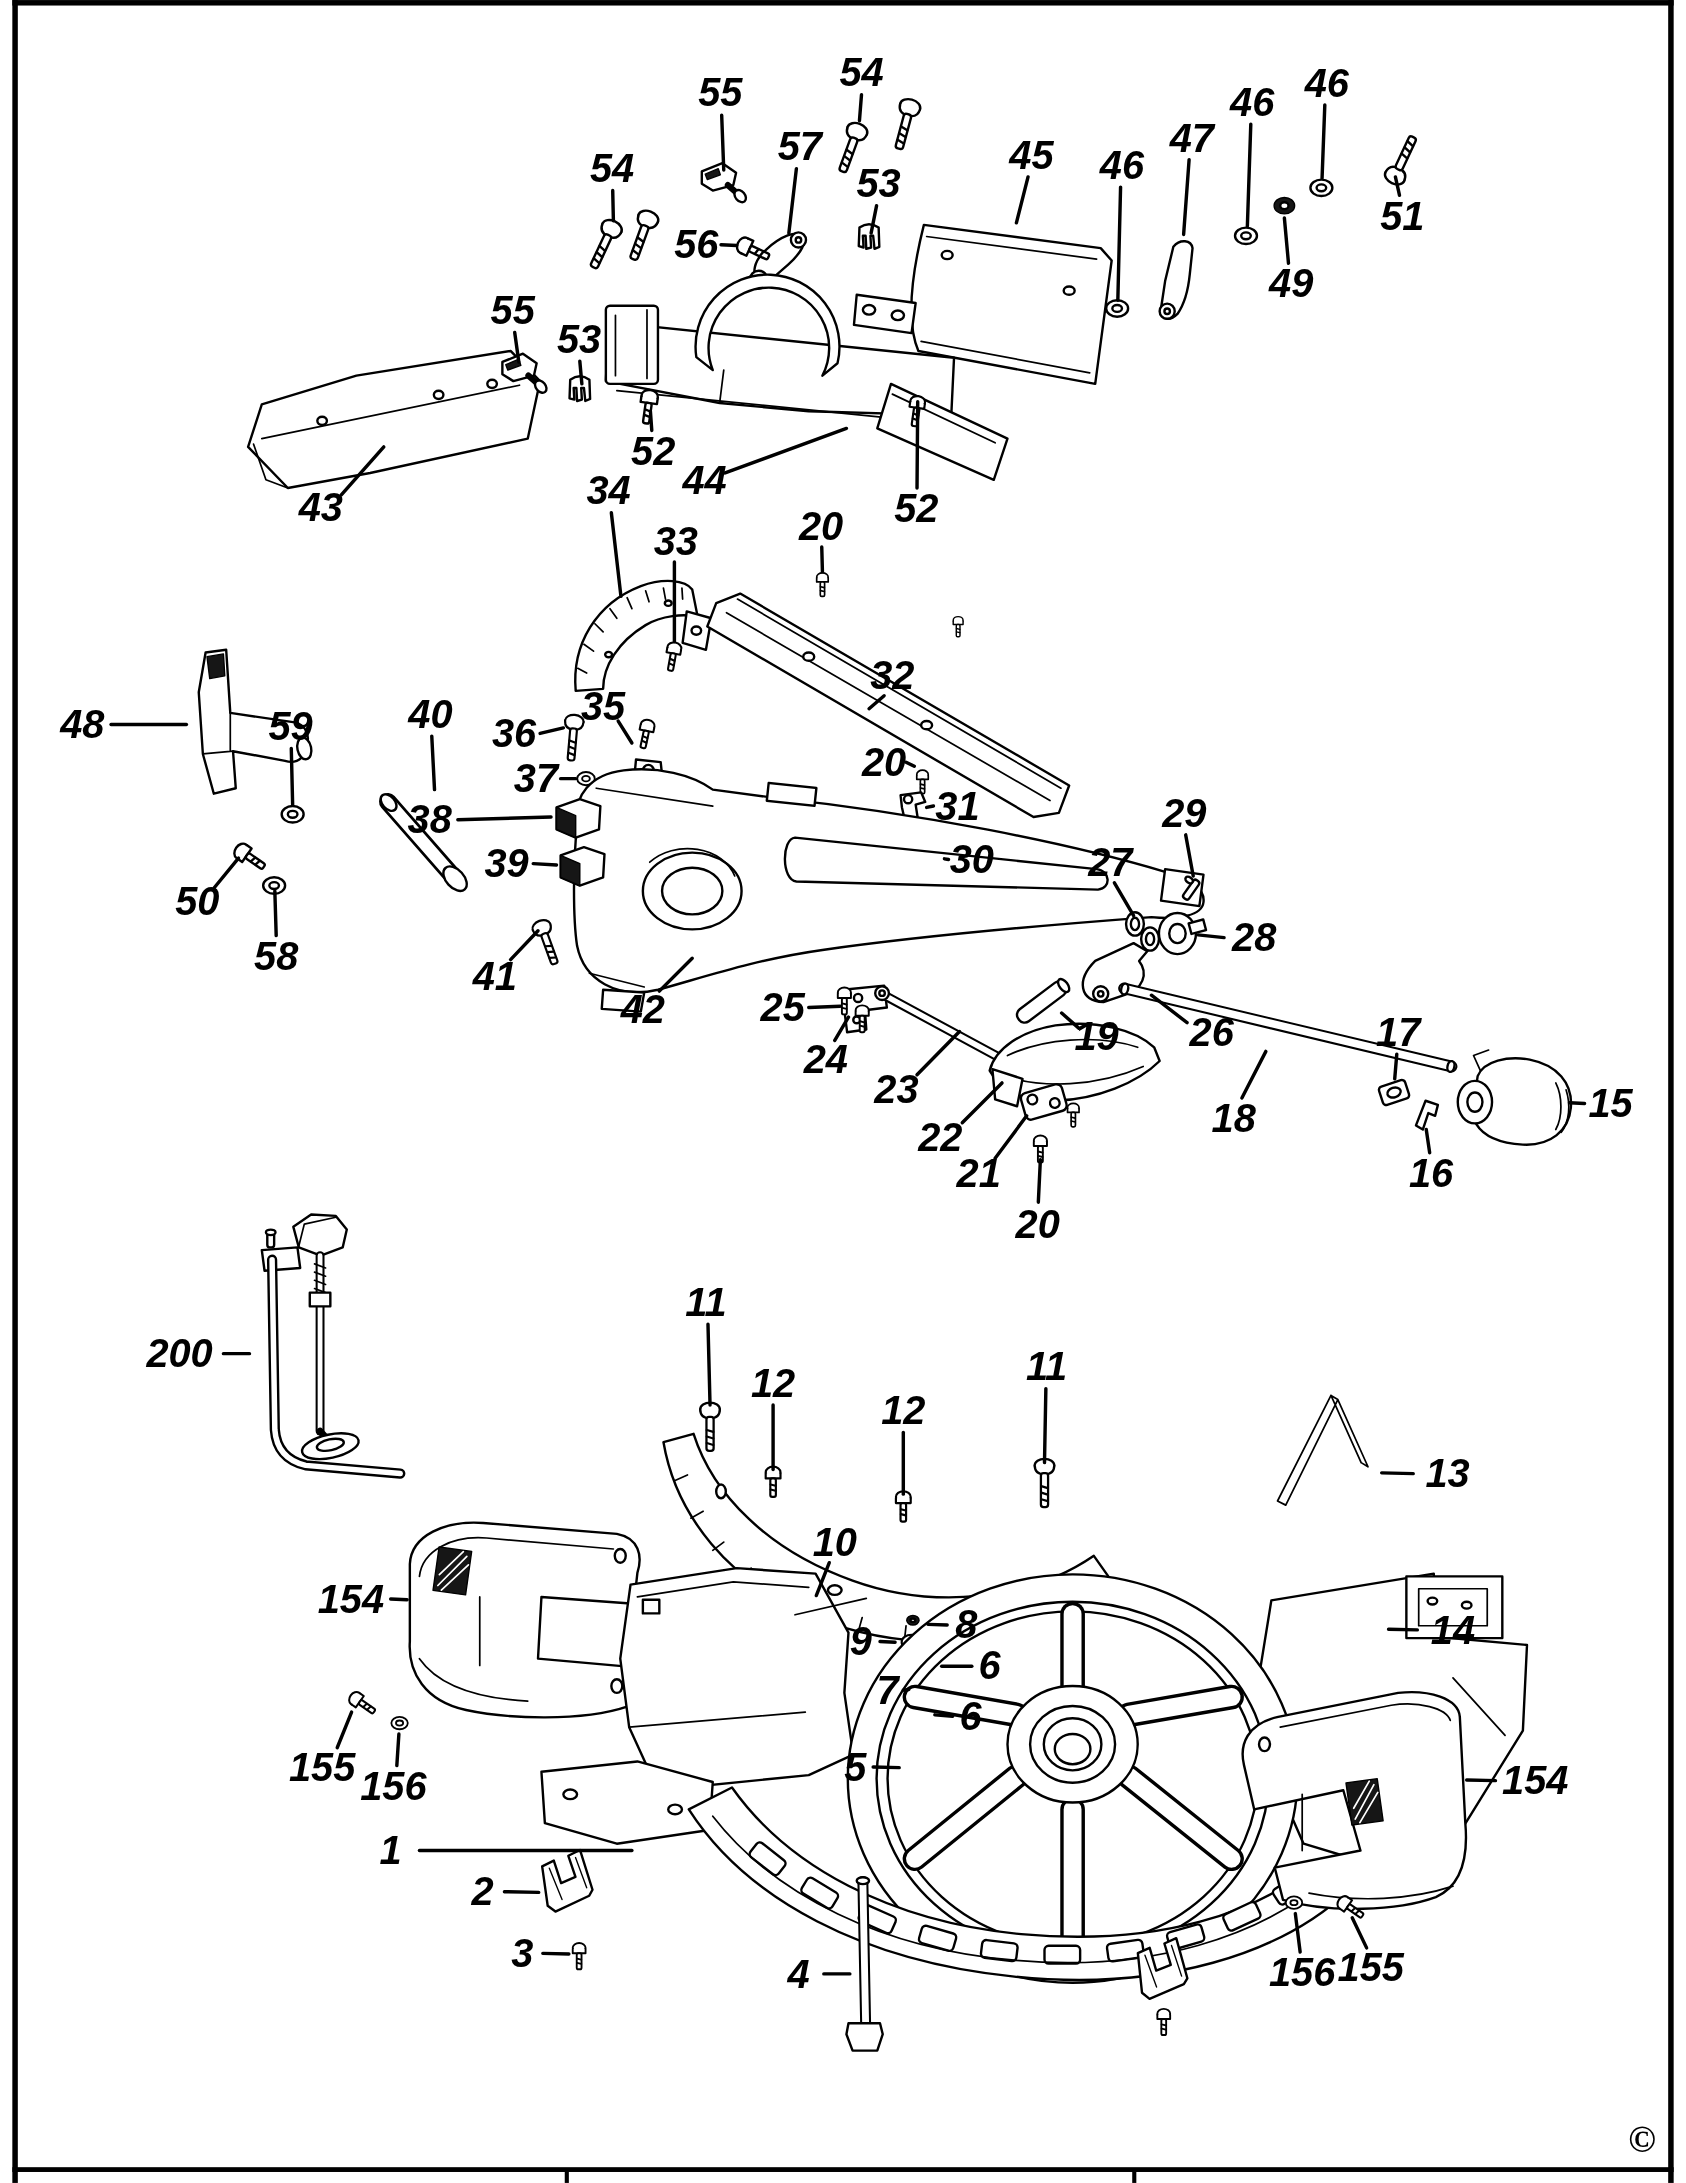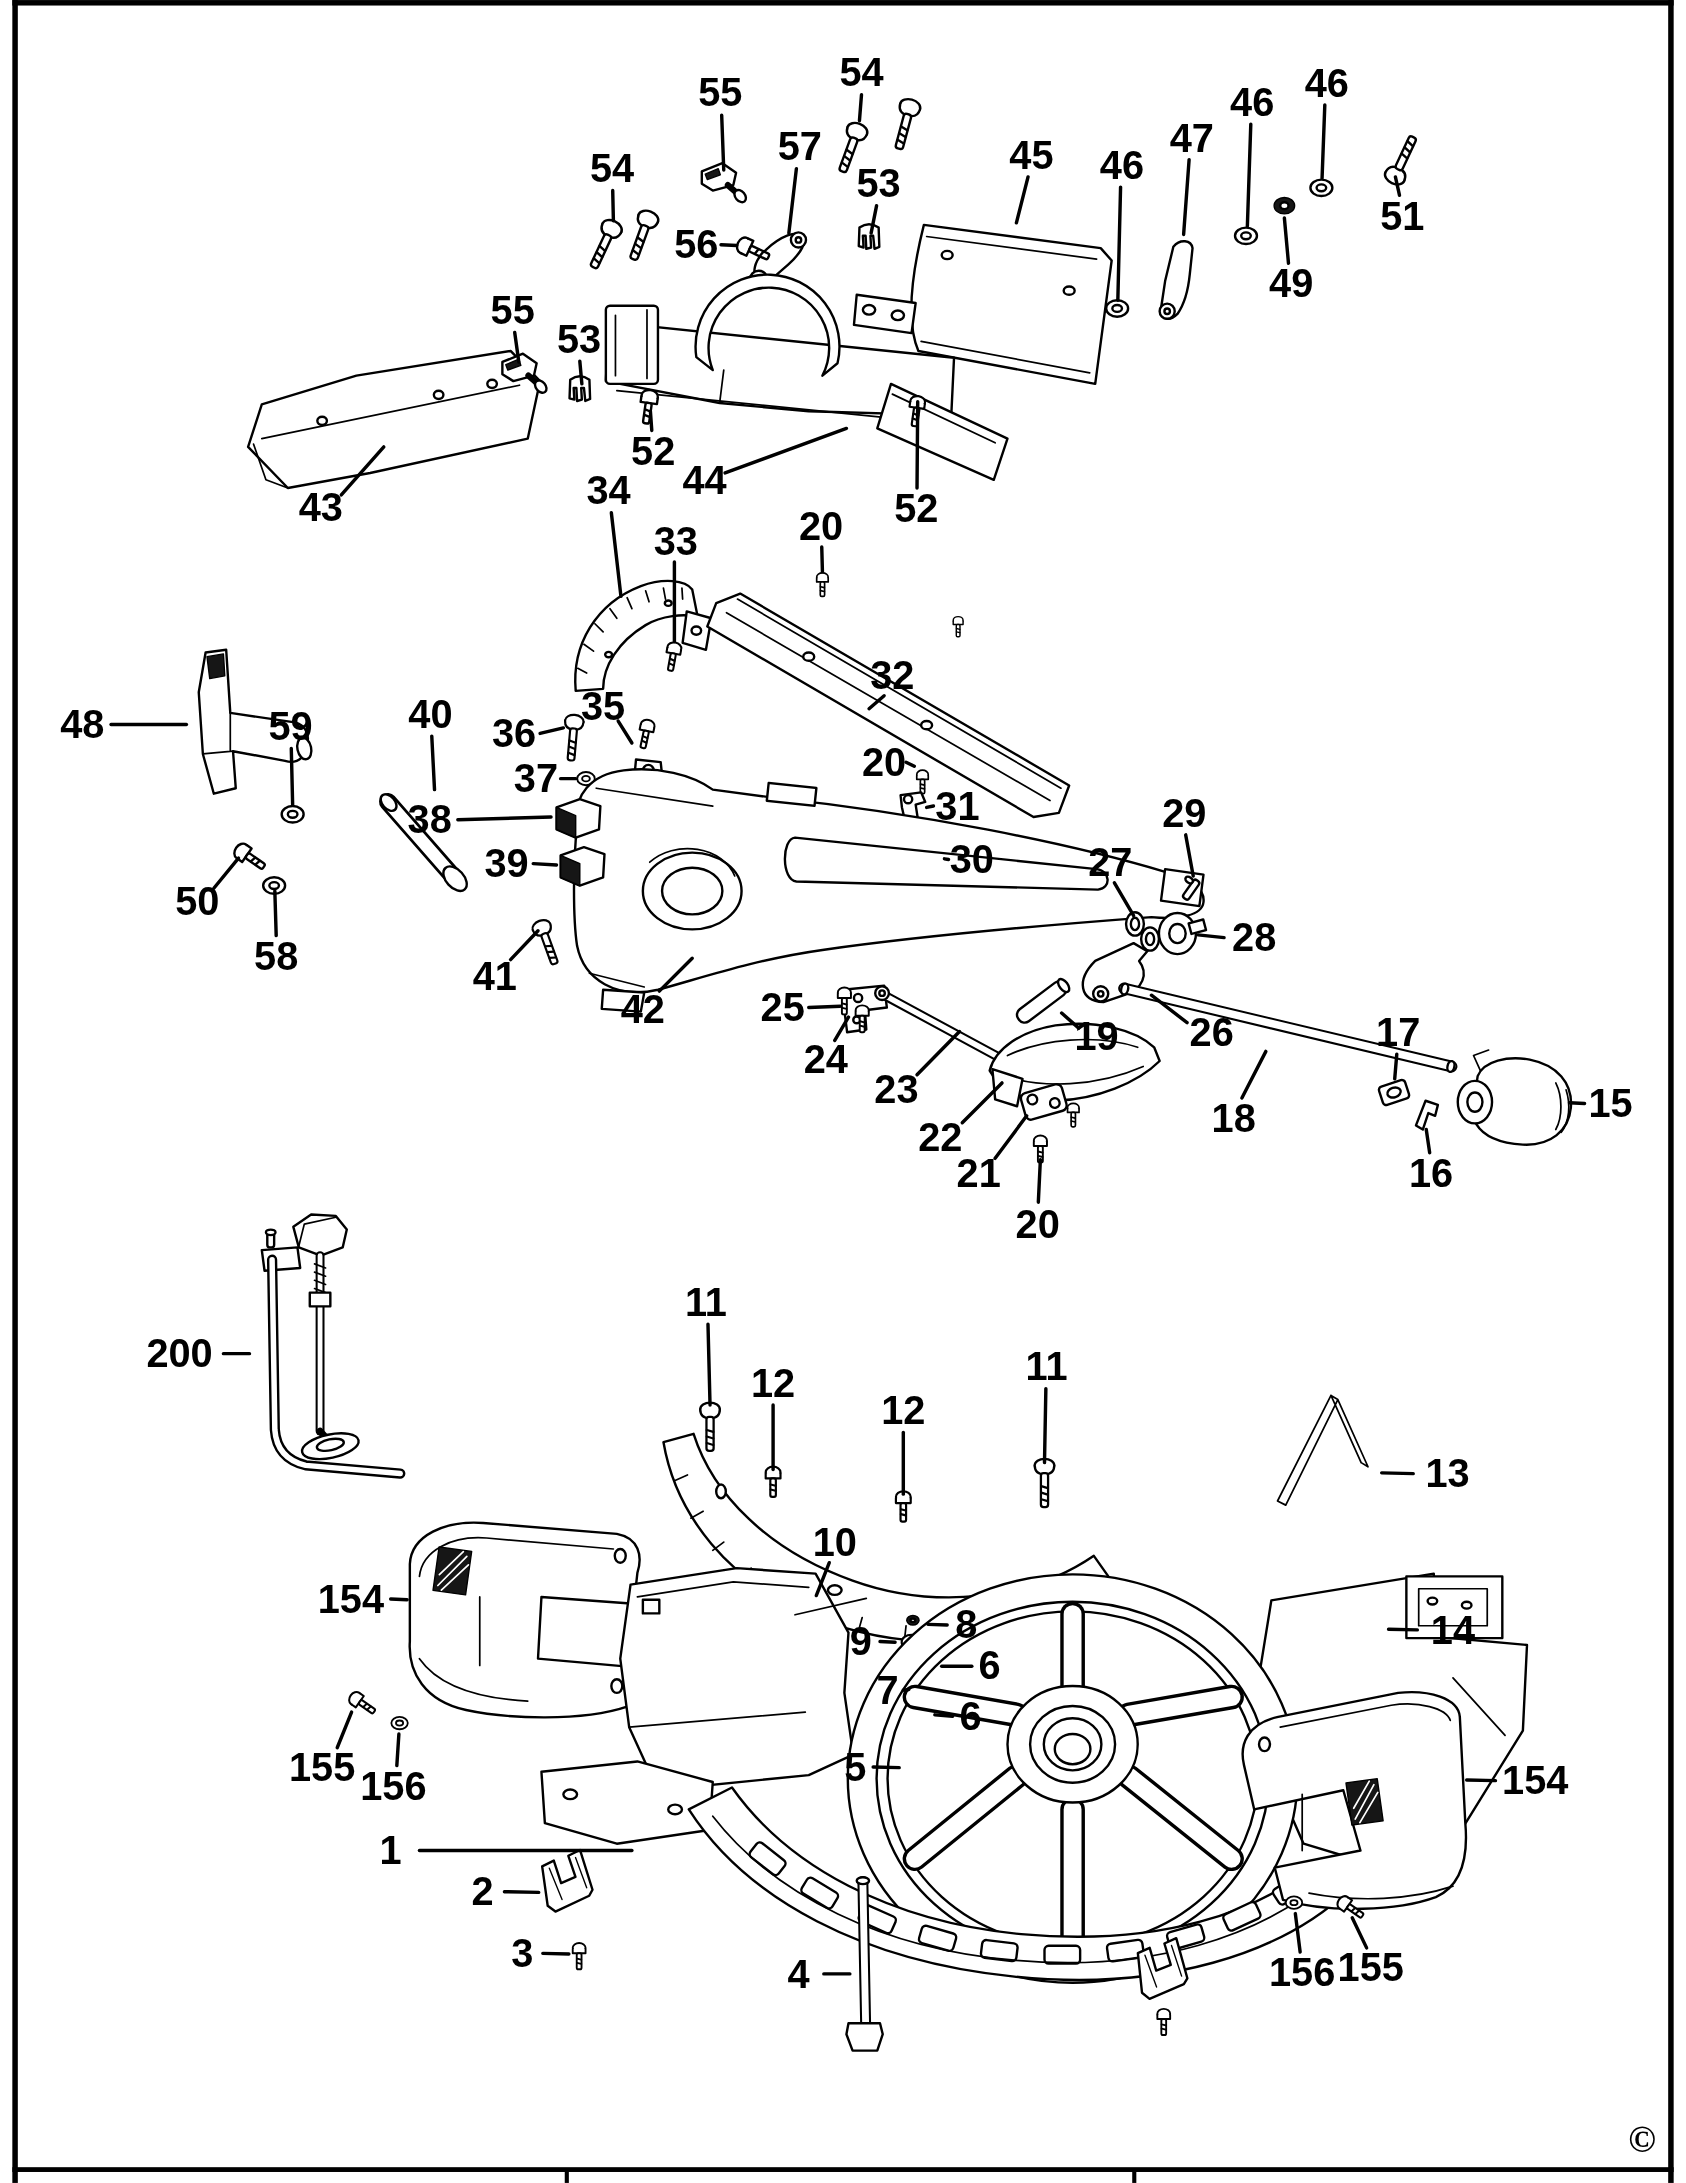--- a/index.html
+++ b/index.html
@@ -1,16 +1,16 @@
 <!DOCTYPE html>
 <html style="font-size:11px"><head>
 <meta charset="utf-8">
 <style>
   html,body{margin:0;padding:0;background:#fff;}
-  .page{position:relative;width:1686px;height:2183px;background:#fff;overflow:hidden;}
+  .page{position:relative;width:1686px;height:2183px;background:#fff;overflow:hidden;font-style:italic;}
   svg{position:absolute;left:0;top:0;}
   .p{fill:#fff;stroke:#000;stroke-width:3.5;stroke-linejoin:round;stroke-linecap:round;}
   .n{fill:none;stroke:#000;stroke-width:2.5;stroke-linejoin:round;stroke-linecap:round;}
   .pd{fill:#161616;stroke:#000;stroke-width:2;}
   .wh{fill:none;stroke:#fff;stroke-width:2.5;}
   .lbl{font-family:"Liberation Sans","DejaVu Sans",sans-serif;font-weight:700;font-size:58px;fill:#000;text-anchor:middle;}
   .leader{stroke:#000;stroke-width:5;stroke-linecap:round;}
   .frame{fill:#000;}
   .copy{font-family:"Liberation Serif","DejaVu Serif",serif;font-weight:700;font-size:54px;fill:#000;text-anchor:middle;}
 </style>

